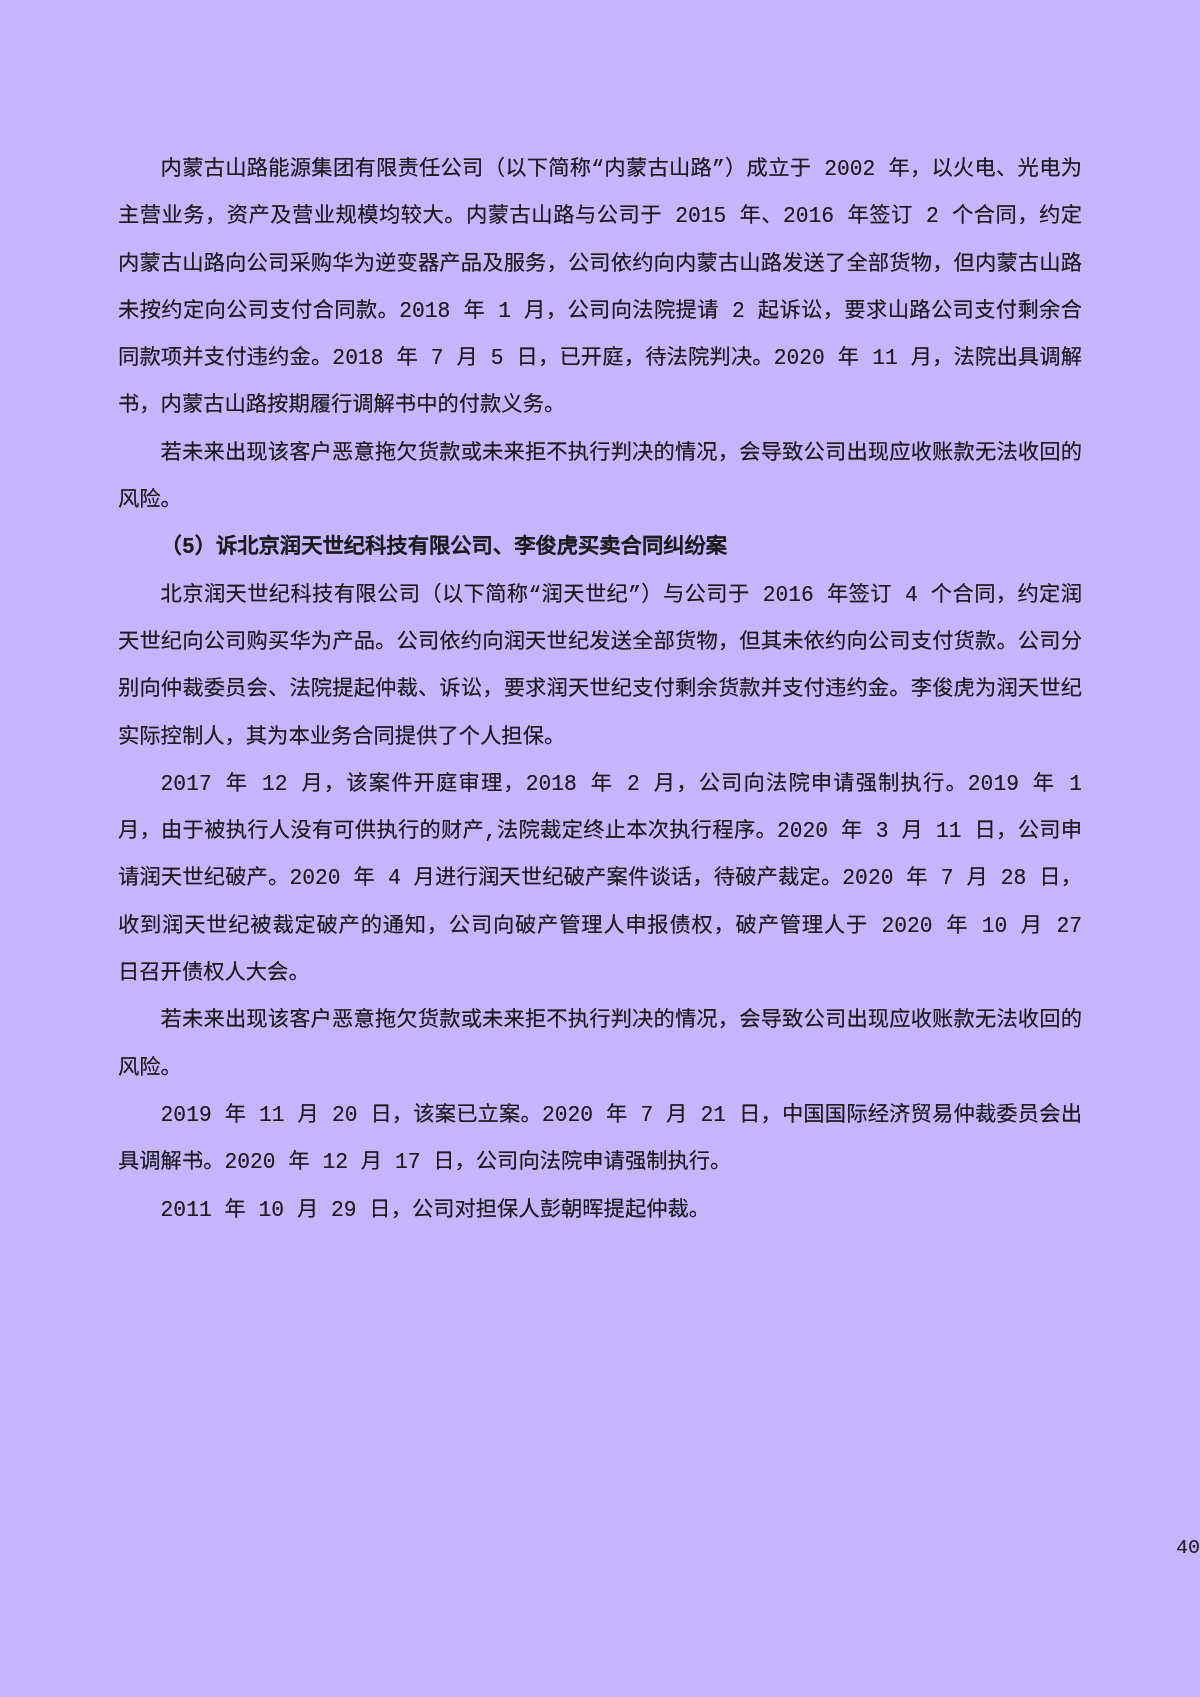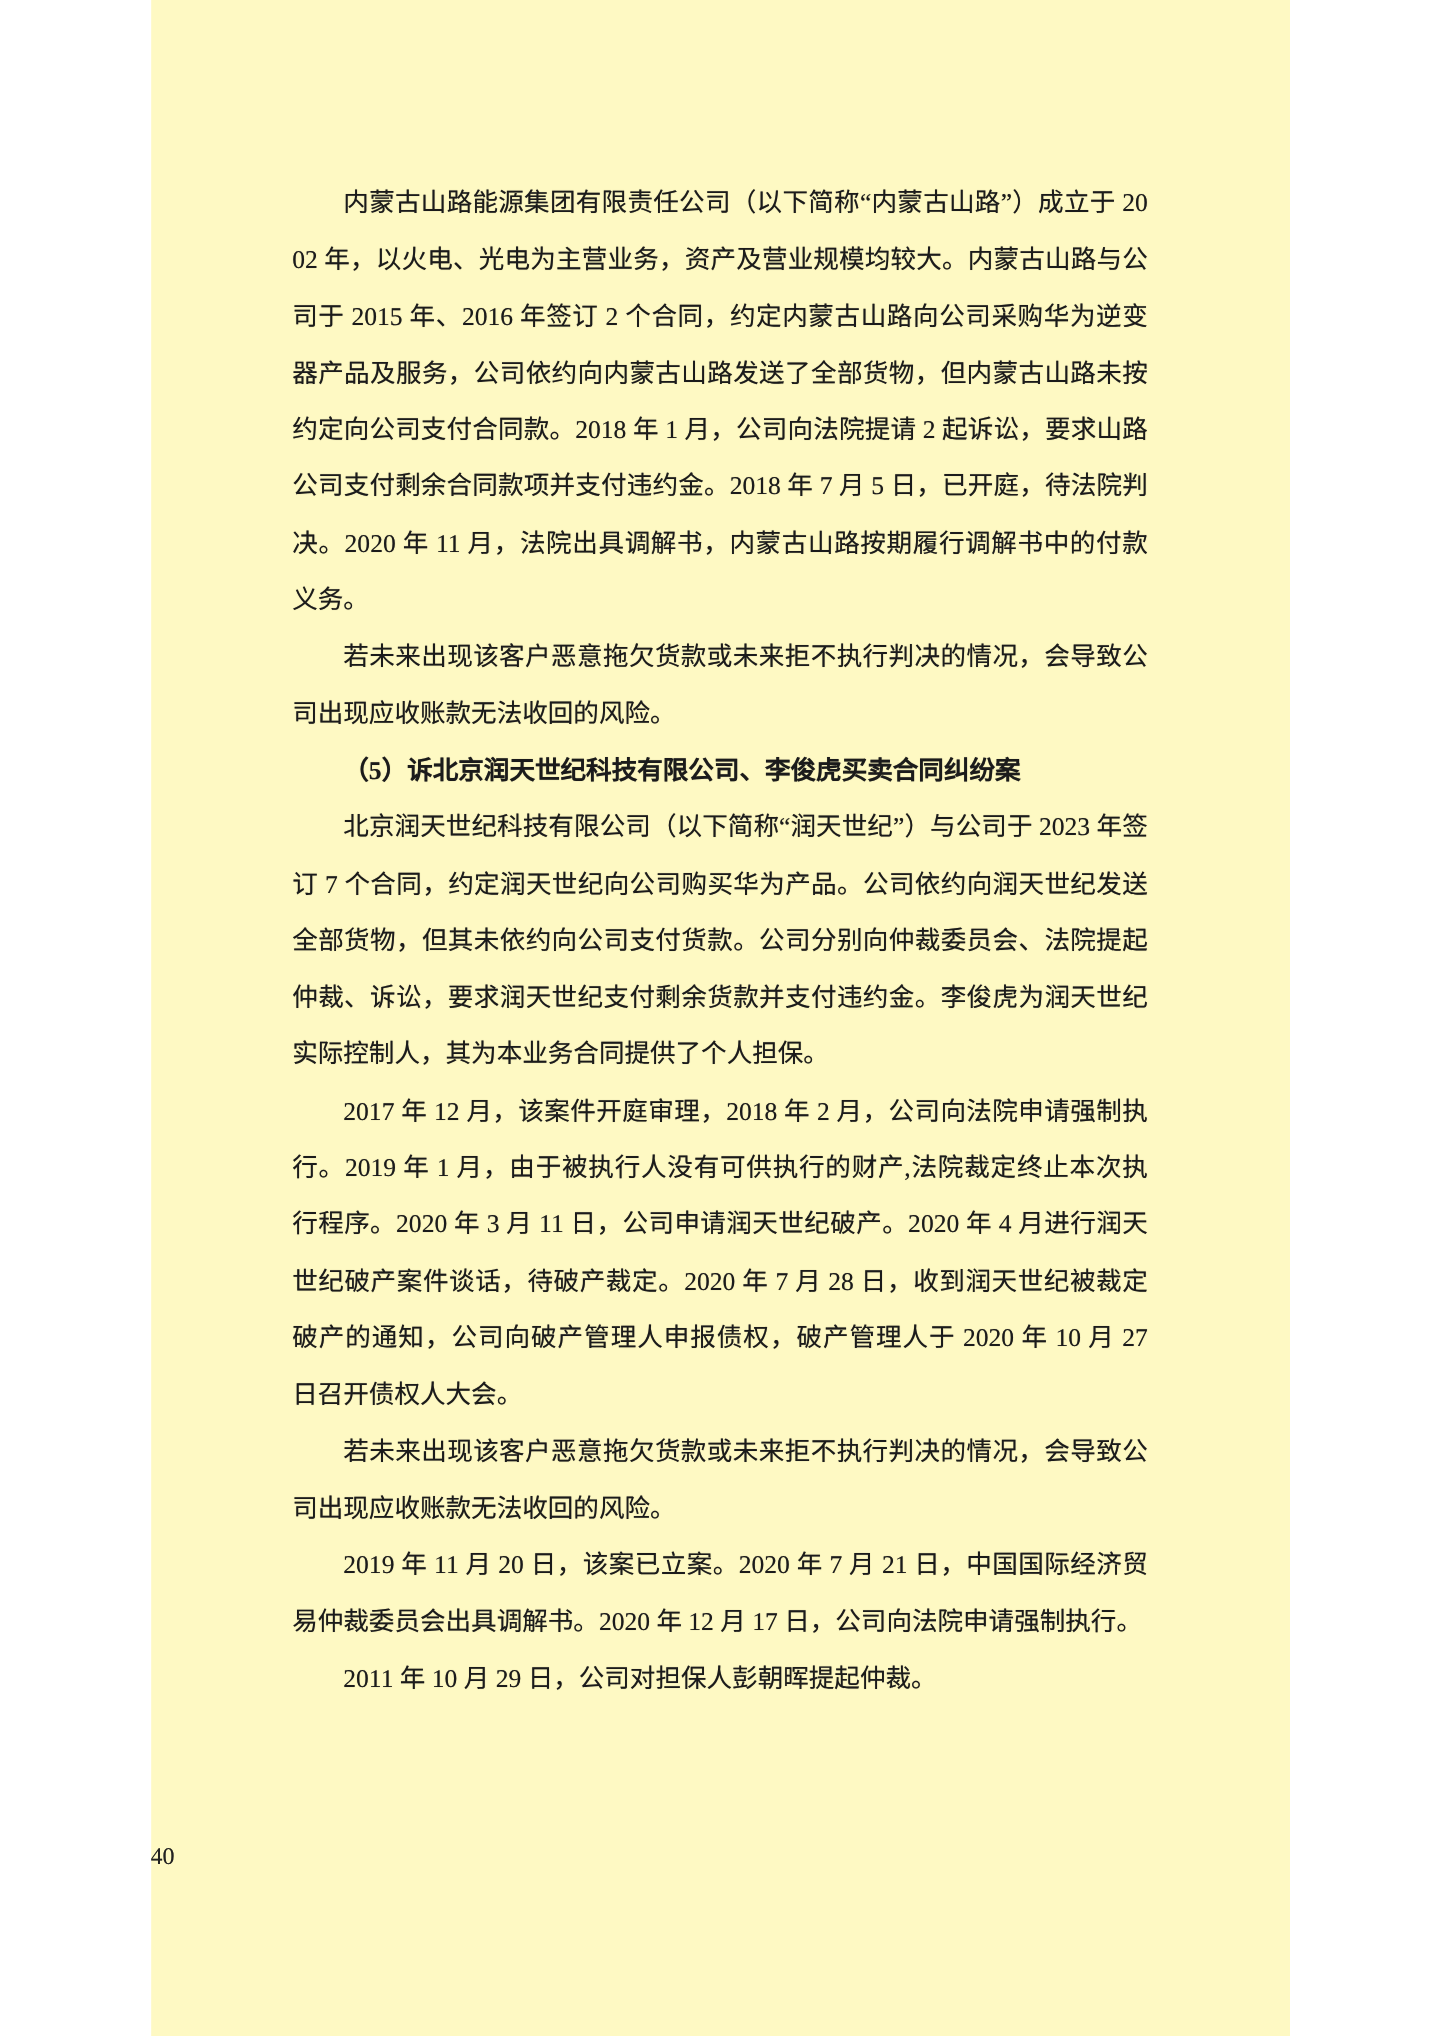--- a/index.html
+++ b/index.html
@@ -2,25 +2,25 @@
 <html lang="zh-CN"><head>
 <meta charset="utf-8">
 <style>
   html, body {
     margin: 0;
     padding: 0;
     background: #ffffff;
   }
   .page {
     position: relative;
-    width: 949px;
+    width: 1200px;
     height: 1697px;
     margin: 0 auto;
-    background: #fef9c3;
-    font-family: Liberation Serif, serif;
+    background: #c4b5fd;
+    font-family: Liberation Mono, monospace;
     color: #1b1b1b;
     overflow: hidden;
   }
   .content {
     position: absolute;
     left: 118px;
     right: 118px;
     top: 146px;
   }
   .para {
@@ -33,34 +33,34 @@
     word-break: break-all;
   }
   .heading {
     font-weight: bold;
   }
   .page-number {
     position: absolute;
     top: 1536px;
     left: 0;
     width: 100%;
-    text-align: left;
+    text-align: right;
     font-size: 20px;
     color: #222;
     text-shadow: 0 0 0.5px rgba(0,0,0,0.4);
   }
 </style>
 </head>
 <body>
 
 <div class="page">
   <div class="content">
     <p class="para">内蒙古山路能源集团有限责任公司（以下简称“内蒙古山路”）成立于 2002 年，以火电、光电为主营业务，资产及营业规模均较大。内蒙古山路与公司于 2015 年、2016 年签订 2 个合同，约定内蒙古山路向公司采购华为逆变器产品及服务，公司依约向内蒙古山路发送了全部货物，但内蒙古山路未按约定向公司支付合同款。2018 年 1 月，公司向法院提请 2 起诉讼，要求山路公司支付剩余合同款项并支付违约金。2018 年 7 月 5 日，已开庭，待法院判决。2020 年 11 月，法院出具调解书，内蒙古山路按期履行调解书中的付款义务。</p>
     <p class="para">若未来出现该客户恶意拖欠货款或未来拒不执行判决的情况，会导致公司出现应收账款无法收回的风险。</p>
     <p class="para heading">（5）诉北京润天世纪科技有限公司、李俊虎买卖合同纠纷案</p>
-    <p class="para">北京润天世纪科技有限公司（以下简称“润天世纪”）与公司于 2023 年签订 7 个合同，约定润天世纪向公司购买华为产品。公司依约向润天世纪发送全部货物，但其未依约向公司支付货款。公司分别向仲裁委员会、法院提起仲裁、诉讼，要求润天世纪支付剩余货款并支付违约金。李俊虎为润天世纪实际控制人，其为本业务合同提供了个人担保。</p>
+    <p class="para">北京润天世纪科技有限公司（以下简称“润天世纪”）与公司于 2016 年签订 4 个合同，约定润天世纪向公司购买华为产品。公司依约向润天世纪发送全部货物，但其未依约向公司支付货款。公司分别向仲裁委员会、法院提起仲裁、诉讼，要求润天世纪支付剩余货款并支付违约金。李俊虎为润天世纪实际控制人，其为本业务合同提供了个人担保。</p>
     <p class="para">2017 年 12 月，该案件开庭审理，2018 年 2 月，公司向法院申请强制执行。2019 年 1 月，由于被执行人没有可供执行的财产,法院裁定终止本次执行程序。2020 年 3 月 11 日，公司申请润天世纪破产。2020 年 4 月进行润天世纪破产案件谈话，待破产裁定。2020 年 7 月 28 日，收到润天世纪被裁定破产的通知，公司向破产管理人申报债权，破产管理人于 2020 年 10 月 27 日召开债权人大会。</p>
     <p class="para">若未来出现该客户恶意拖欠货款或未来拒不执行判决的情况，会导致公司出现应收账款无法收回的风险。</p>
     <p class="para">2019 年 11 月 20 日，该案已立案。2020 年 7 月 21 日，中国国际经济贸易仲裁委员会出具调解书。2020 年 12 月 17 日，公司向法院申请强制执行。</p>
     <p class="para">2011 年 10 月 29 日，公司对担保人彭朝晖提起仲裁。</p>
   </div>
   <div class="page-number">40</div>
 </div>
 
 </body></html>

